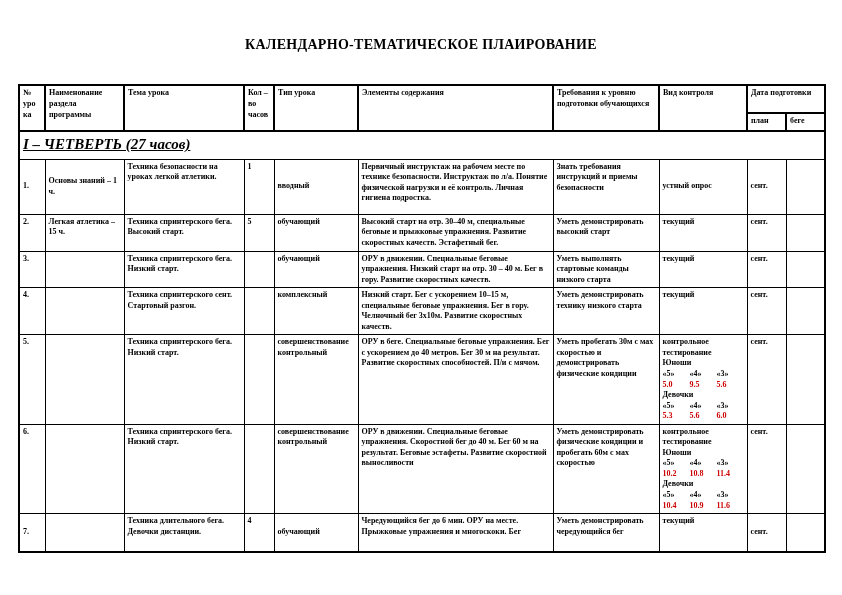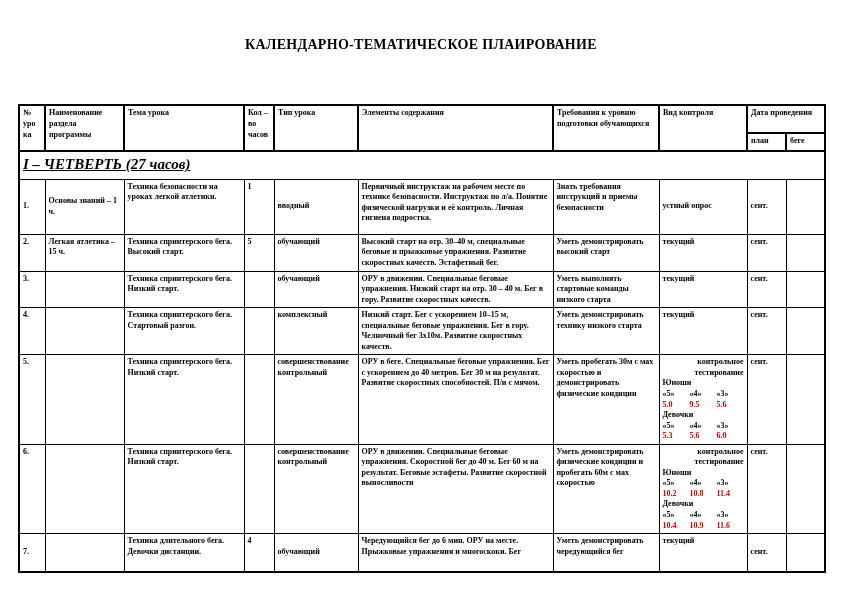--- a/index.html
+++ b/index.html
@@ -13,34 +13,33 @@
     overflow: hidden;
   }
   .page-title {
     position: absolute; top: 37px; left: 0; width: 100%;
     text-align: center; font-weight: 700; font-size: 14px; letter-spacing: .3px;
   }
   table.plan {
     position: absolute; top: 84px; left: 18px; width: 806px;
     border-collapse: collapse; table-layout: fixed;
     border: 2px solid #000;
-    margin-top: 20px;
   }
   .plan th {
     border: 2px solid #000;
     font-size: 8px; font-weight: 700;
     padding: 2px 3px; vertical-align: top; text-align: left; line-height: 1.35;
   }
   .plan td {
     border: 1px solid #000;
     font-size: 8px; font-weight: 700;
     padding: 2px 3px; vertical-align: top; text-align: left; line-height: 1.32;
     overflow: hidden;
   }
-  .ac { text-align: right; }
+  .ac { text-align: left; }
   .num { text-align: center; }
   .vm { vertical-align: middle !important; }
   .quarter { text-align: center; vertical-align: middle !important; border-bottom: 2px solid #000; }
   .qlabel { font-style: italic; text-decoration: underline; font-size: 15px; font-weight: 700; }
   .pre { white-space: pre-line; }
   .ctrl { padding: 1px 2px 0 2px; }
   .triple { display: flex; }
   .triple span { width: 33.3%; }
   .red { color: #cc0000; align-items: center; }
 </style>
@@ -65,21 +64,21 @@
   <thead>
     <tr style="height:28px">
       <th rowspan="2">№ уро ка</th>
       <th rowspan="2">Наименование раздела программы</th>
       <th rowspan="2" class="ac">Тема урока</th>
       <th rowspan="2">Кол – во часов</th>
       <th rowspan="2" class="ac">Тип урока</th>
       <th rowspan="2" class="ac">Элементы содержания</th>
       <th rowspan="2">Требования к уровню подготовки обучающихся</th>
       <th rowspan="2" class="ac">Вид контроля</th>
-      <th colspan="2" class="ac">Дата проведения</th>
+      <th colspan="2" class="ac">Дата подготовки</th>
     </tr>
     <tr style="height:18px">
       <th class="ac">план</th>
       <th class="ac">беге</th>
     </tr>
   </thead>
   <tbody>
     <tr style="height:28px">
       <td colspan="10" class="quarter">
         <span class="qlabel">I – ЧЕТВЕРТЬ (27 часов)</span>
@@ -121,21 +120,21 @@
       <td>ОРУ в движении. Специальные беговые упражнения. Низкий старт на отр. 30 – 40 м. Бег в гору. Развитие скоростных качеств.</td>
       <td>Уметь выполнять стартовые команды низкого старта</td>
       <td class="ac">текущий</td>
       <td>сент.</td>
       <td></td>
     </tr>
 
     <tr style="height:35px">
       <td class="num">4.</td>
       <td></td>
-      <td>Техника спринтерского бега. Стартовый разгон.</td>
+      <td>Техника спринтерского сент. Стартовый разгон.</td>
       <td></td>
       <td class="ac">комплексный</td>
       <td>Низкий старт. Бег с ускорением 10–15 м, специальные беговые упражнения. Бег в гору. Челночный бег 3x10м. Развитие скоростных качеств.</td>
       <td>Уметь демонстрировать технику низкого старта</td>
       <td class="ac">текущий</td>
       <td>сент.</td>
       <td></td>
     </tr>
 
     <tr style="height:85px">

